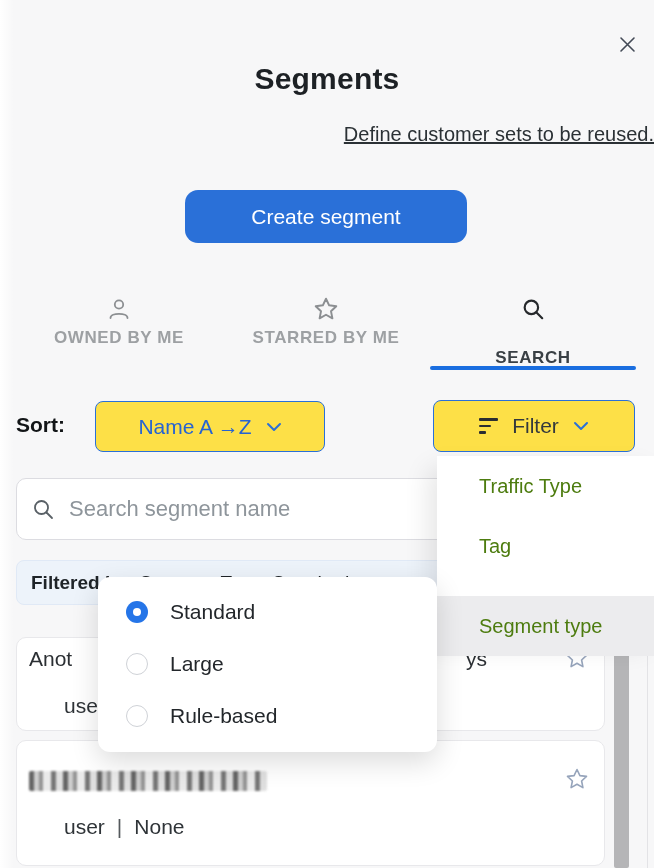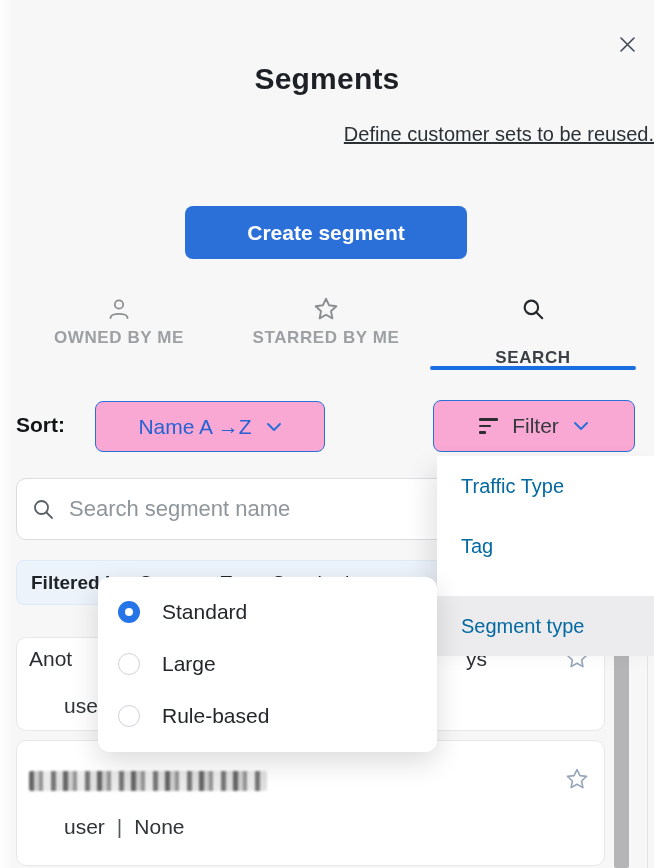--- a/index.html
+++ b/index.html
@@ -6,64 +6,64 @@
   body{font-family:"Liberation Sans","DejaVu Sans",sans-serif;background:#ffffff;}
   .stage{position:relative;width:654px;height:868px;background:#f7f7f8;overflow:hidden;}
   .edge-fade{position:absolute;left:0;top:0;width:14px;height:868px;
     background:linear-gradient(to right,#ffffff,rgba(255,255,255,0));}
   .abs{position:absolute;}
 
   
   .close-btn{left:616px;top:33px;width:22px;height:22px;display:flex;align-items:center;justify-content:center;cursor:pointer;background:none;border:none;padding:0;}
   .modal-title{left:0;top:62px;width:654px;text-align:center;font-size:30px;font-weight:bold;color:#1d2125;letter-spacing:.2px;}
   .modal-subtitle{left:0;top:123px;width:654px;text-align:right;font-size:20px;color:#2b3135;text-decoration:underline;}
-  .create-btn{left:185px;top:190px;width:282px;height:53px;background:#2a70d8;border:none;border-radius:8px;
-    color:#ffffff;font-size:21px;font-weight:700;font-family:inherit;cursor:pointer;margin-top:16px;}
+  .create-btn{left:185px;top:190px;width:282px;height:53px;background:#2a70d8;border:none;border-radius:13px;
+    color:#ffffff;font-size:21px;font-weight:400;font-family:inherit;cursor:pointer;}
 
   
   .tab{top:296px;width:206px;display:flex;flex-direction:column;align-items:center;gap:6px;cursor:pointer;font-weight:bold;}
   .tab .t-label{font-size:17px;letter-spacing:.6px;color:#9da0a3;}
   .tab.active .t-label{color:#3a4045;margin-top:20px;}
   .tab-underline{left:430px;top:366px;width:206px;height:4px;background:#1a6ee0;border-radius:2px;}
 
   
   .sort-label{left:16px;top:413px;font-size:21px;font-weight:bold;color:#121517;}
-  .select-box{height:51px;border:1.5px solid #2a70d8;border-radius:8px;background:#f9a8d4;
+  .select-box{height:51px;border:1.5px solid #2a70d8;border-radius:8px;background:#fde047;
     display:flex;align-items:center;justify-content:center;gap:14px;cursor:pointer;box-sizing:border-box;}
   .sort-box{left:95px;top:401px;width:230px;}
   .filter-box{left:433px;top:400px;width:202px;height:52px;text-align:center;}
   .sort-value{font-size:21px;color:#2563d3;}
   .filter-value{font-size:21px;color:#33383c;}
   .filter-lines{display:flex;flex-direction:column;align-items:flex-start;gap:4px;width:19px;}
   .filter-lines i{display:block;height:2.5px;background:#2b2e31;border-radius:1px;}
   .filter-lines i:nth-child(1){width:19px;}
   .filter-lines i:nth-child(2){width:12px;}
   .filter-lines i:nth-child(3){width:7px;}
 
   
   .filter-menu{left:437px;top:456px;width:217px;height:180px;background:#ffffff;
     box-shadow:-8px 12px 24px rgba(0,0,0,.10);z-index:30;}
-  .filter-menu .item{height:60px;display:flex;align-items:center;padding-left:24px;font-size:20px;color:#0369a1;cursor:pointer;}
+  .filter-menu .item{height:60px;display:flex;align-items:center;padding-left:42px;font-size:20px;color:#4d7c0f;cursor:pointer;}
   .filter-menu .item.hl{background:#ececee;margin-top:20px;}
 
   
   .search-wrap{left:16px;top:478px;width:620px;height:62px;background:#ffffff;border:1px solid #dcdce1;border-radius:10px;
     display:flex;align-items:center;box-sizing:border-box;padding:0 14px;gap:12px;}
   .search-wrap input{flex:1;border:none;outline:none;font-size:22px;color:#14532d;font-family:inherit;background:transparent;}
   .search-wrap input::placeholder{color:#8e959b;}
 
   
   .filtered-bar{left:16px;top:560px;width:620px;height:45px;background:#edf3fa;border:1px solid #e0e9f6;border-radius:8px;
     display:flex;align-items:center;box-sizing:border-box;padding:0 14px;font-size:19px;color:#1f2428;overflow:hidden;white-space:nowrap;}
   .filtered-bar b{font-weight:bold;margin-right:6px;}
 
   
   .radio-pop{left:98px;top:577px;width:339px;height:175px;background:#ffffff;border-radius:12px;
     box-shadow:0 10px 28px rgba(0,0,0,.14);z-index:40;padding-top:9px;box-sizing:border-box;}
-  .radio-row{height:52px;display:flex;align-items:center;padding-left:20px;gap:22px;cursor:pointer;}
+  .radio-row{height:52px;display:flex;align-items:center;padding-left:28px;gap:22px;cursor:pointer;}
   .radio{width:22px;height:22px;border-radius:50%;box-sizing:border-box;border:1.5px solid #cfd2d7;background:#fff;position:relative;flex:none;}
   .radio.sel{border:none;background:#2575e8;}
   .radio.sel::after{content:"";position:absolute;left:7px;top:7px;width:8px;height:8px;border-radius:50%;background:#ffffff;}
   .radio-label{font-size:21px;color:#23272b;}
 
   
   .card{left:16px;width:589px;background:#ffffff;border:1px solid #e8e8eb;border-radius:10px;box-sizing:border-box;cursor:pointer;}
   .card-1{top:637px;height:94px;}
   .card-2{top:740px;height:126px;}
   .card .frag{position:absolute;font-size:21px;color:#2b2f33;}

